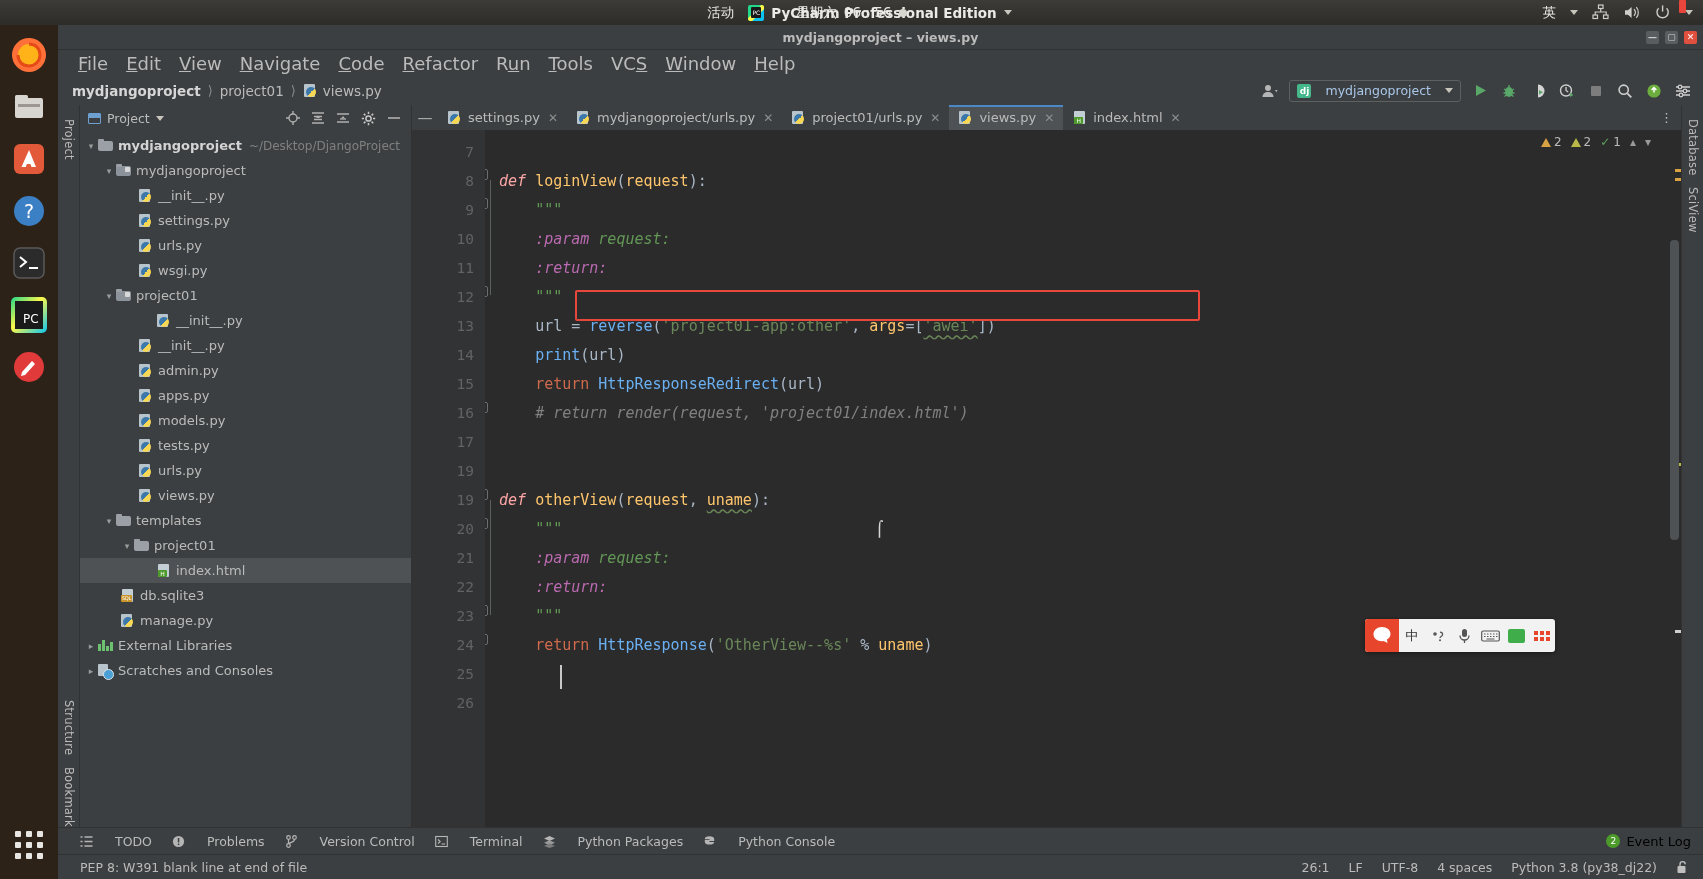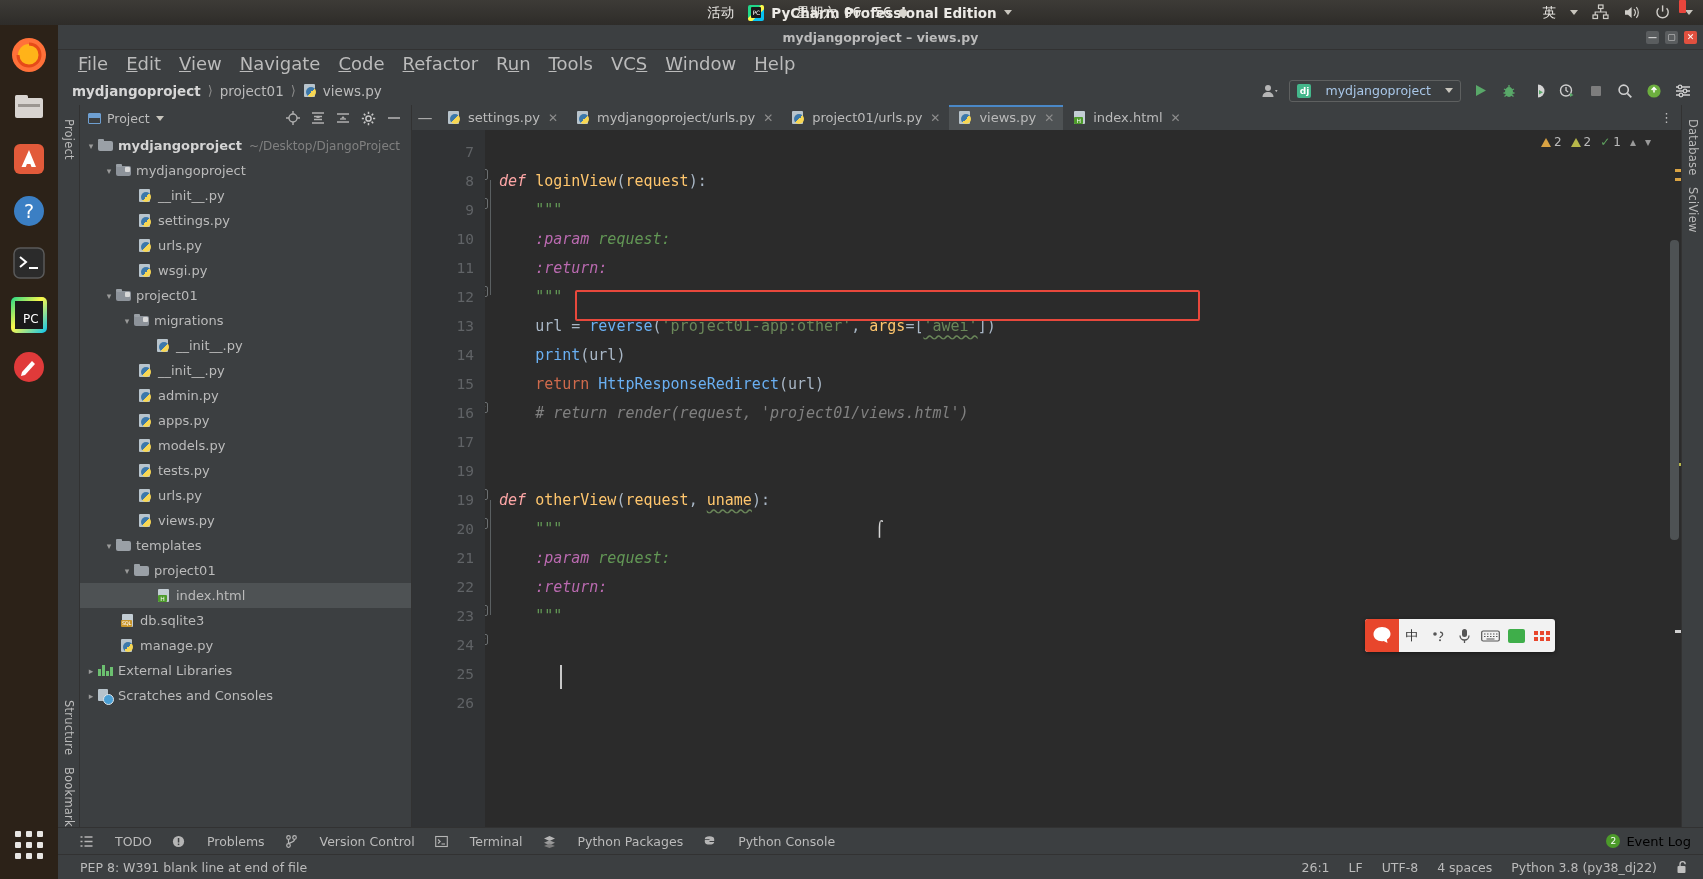--- a/index.html
+++ b/index.html
@@ -525,27 +525,20 @@
           </div>
 
           <div class="row" style="padding-left:22px">
             <span class="arrow open"></span>
             <span class="ico folder mod">
                 <i></i>
               </span>
             <span class="fname">project01</span>
           </div>
 
-          <div class="row" style="padding-left:40px">
-            <span class="arrow open"></span>
-            <span class="ico folder mod">
-                <i></i>
-              </span>
-            <span class="fname">migrations</span>
-          </div>
 
           <div class="row" style="padding-left:76px">
             <span class="ico py"></span>
             <span class="fname">__init__.py</span>
           </div>
           <div class="row" style="padding-left:58px">
             <span class="ico py"></span>
             <span class="fname">__init__.py</span>
           </div>
           <div class="row" style="padding-left:58px">
@@ -689,28 +682,29 @@
 
             <div class="cline"> </div>
             <div class="cline"><span class="kw">def</span> <span class="fn">loginView</span><span class="pr">(</span><span class="fn">request</span><span class="pr">):</span></div>
             <div class="cline">    <span class="ds">"""</span></div>
             <div class="cline">    <span class="dtag2">:param</span> <span class="ds">request:</span></div>
             <div class="cline">    <span class="dtag2">:return:</span></div>
             <div class="cline">    <span class="ds">"""</span></div>
             <div class="cline">    <span class="id">url</span> <span class="pr">=</span> <span class="fnblue">reverse</span><span class="pr">(</span><span class="str">'project01-app:other'</span><span class="pr">,</span> <span class="fn">args</span><span class="pr">=[</span><span class="str wave">'awei'</span><span class="pr">])</span></div>
             <div class="cline">    <span class="fnblue">print</span><span class="pr">(</span><span class="id">url</span><span class="pr">)</span></div>
             <div class="cline">    <span class="kred">return</span> <span class="fnblue">HttpResponseRedirect</span><span class="pr">(</span><span class="id">url</span><span class="pr">)</span></div>
-            <div class="cline">    <span class="cm"># return render(request, 'project01/views.html')</span></div>
+            <div class="cline">    <span class="cm"># return render(request, 'project01/index.html')</span></div>
             <div class="cline"> </div>
             <div class="cline"> </div>
             <div class="cline"><span class="kw">def</span> <span class="fn">otherView</span><span class="pr">(</span><span class="fn">request</span><span class="pr">,</span> <span class="fn wave">uname</span><span class="pr">):</span></div>
             <div class="cline">    <span class="ds">"""</span></div>
             <div class="cline">    <span class="dtag2">:param</span> <span class="ds">request:</span></div>
             <div class="cline">    <span class="dtag2">:return:</span></div>
             <div class="cline">    <span class="ds">"""</span></div>
+            <div class="cline">    <span class="kred">return</span> <span class="fnblue">HttpResponse</span><span class="pr">(</span><span class="str">'OtherView--%s'</span> <span class="pr">%</span> <span class="fn">uname</span><span class="pr">)</span></div>
             <div class="cline"> </div>
             <div class="cline"> </div>
 
             <div class="hl-box" style="left:90px; top:160px; width:625px; height:31px;"></div>
 
             <div class="caret-bar" style="left:75px; top:535px; height:24px;"></div>
 
             <div class="mouse-cursor" style="left:390px; top:390px;">⌠</div>
           </div>
 

